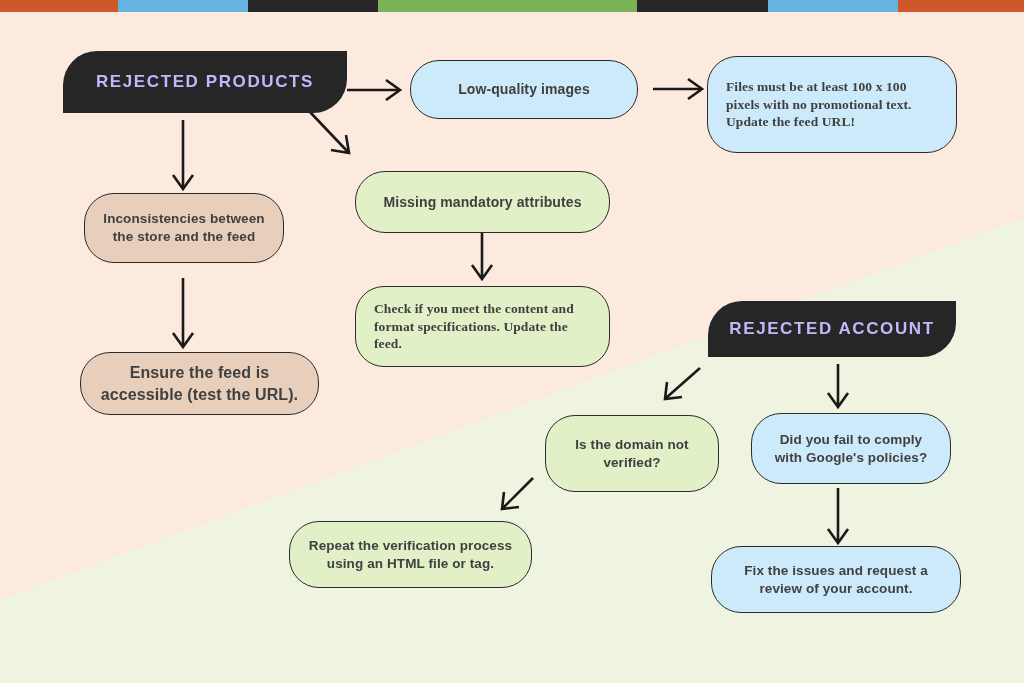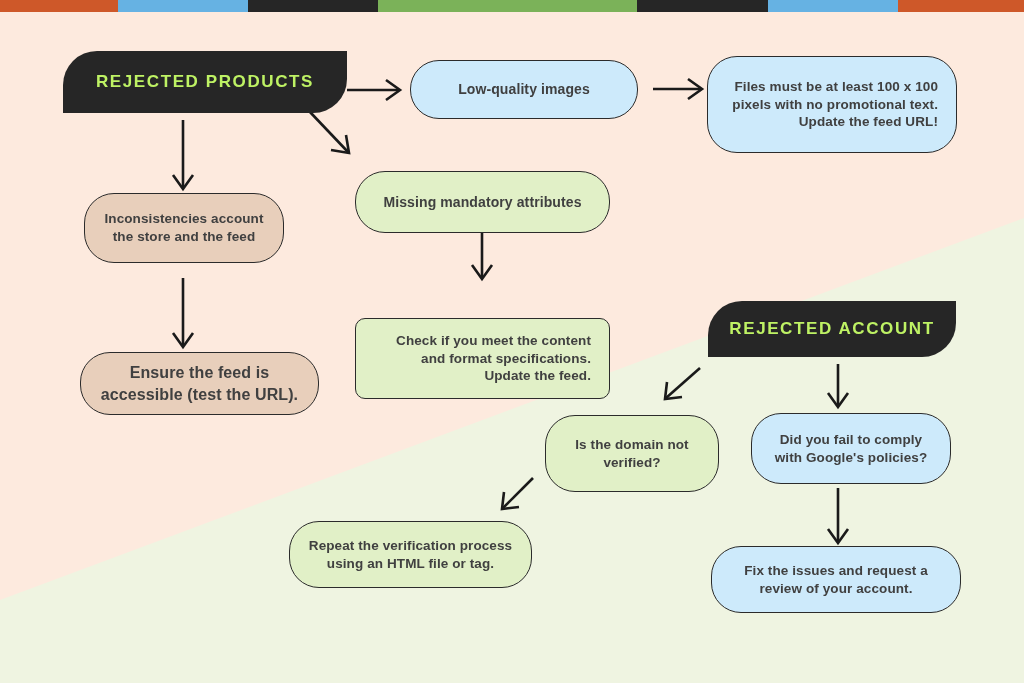--- a/index.html
+++ b/index.html
@@ -49,38 +49,38 @@
     border: 1.6px solid #2b2b2b;
     display: flex;
     align-items: center;
     z-index: 10;
     font-weight: bold;
     color: #404040;
     line-height: 1.32;
     letter-spacing: 0.1px;
   }
   .node.center { justify-content: center; text-align: center; }
-  .node.left   { justify-content: flex-start; text-align: right; }
+  .node.left   { justify-content: flex-start; text-align: left; font-family: Liberation Serif, serif; }
 
   .node .txt { display: block; width: 100%; }
 
   
   .pill { border-radius: 30px; }
 
   
   .blue { background: #cdeafb; }
   .green{ background: #e1f0c7; }
   .tan  { background: #e8cfbb; }
 
   
   .banner {
     position: absolute;
     box-sizing: border-box;
     background: #262626;
-    color: #bef264;
+    color: #c4b5fd;
     border: none;
     display: flex;
     align-items: center;
     justify-content: center;
     z-index: 20;
     font-weight: bold;
     letter-spacing: 1.6px;
     border-top-left-radius: 34px;
     border-bottom-right-radius: 34px;
     border-top-right-radius: 0;
@@ -172,32 +172,32 @@
 
   <div class="node pill blue center" style="left:410px; top:60px; width:228px; height:59px; font-size:14px; padding:0 16px; border-radius:29px;">
     <span class="txt">Low-quality images</span>
   </div>
 
   <div class="node pill blue left" style="left:707px; top:56px; width:250px; height:97px; font-size:13.5px; padding:0 18px; border-radius:30px;">
     <span class="txt">Files must be at least 100 x 100 pixels with no promotional text. Update the feed URL!</span>
   </div>
 
   <div class="node pill tan center" style="left:84px; top:193px; width:200px; height:70px; font-size:13.5px; padding:0 14px; border-radius:30px;">
-    <span class="txt">Inconsistencies account the store and the feed</span>
+    <span class="txt">Inconsistencies between the store and the feed</span>
   </div>
 
   <div class="node pill green center" style="left:355px; top:171px; width:255px; height:62px; font-size:14px; padding:0 16px; border-radius:30px;">
     <span class="txt">Missing mandatory attributes</span>
   </div>
 
   <div class="node pill tan center" style="left:80px; top:352px; width:239px; height:63px; font-size:16px; padding:0 16px; border-radius:30px;">
     <span class="txt">Ensure the feed is accessible (test the URL).</span>
   </div>
 
-  <div class="node pill green left" style="left:355px; top:286px; width:255px; height:81px; font-size:13.5px; padding:0 18px; border-radius:10px;margin-top:32px;">
+  <div class="node pill green left" style="left:355px; top:286px; width:255px; height:81px; font-size:13.5px; padding:0 18px; border-radius:29px;">
     <span class="txt">Check if you meet the content and format specifications. Update the feed.</span>
   </div>
 
   <div class="node pill green center" style="left:545px; top:415px; width:174px; height:77px; font-size:13.5px; padding:0 14px; border-radius:30px;justify-content:center;">
     <span class="txt">Is the domain not verified?</span>
   </div>
 
   <div class="node pill blue center" style="left:751px; top:413px; width:200px; height:71px; font-size:13.5px; padding:0 14px; border-radius:30px;">
     <span class="txt">Did you fail to comply with Google's policies?</span>
   </div>

